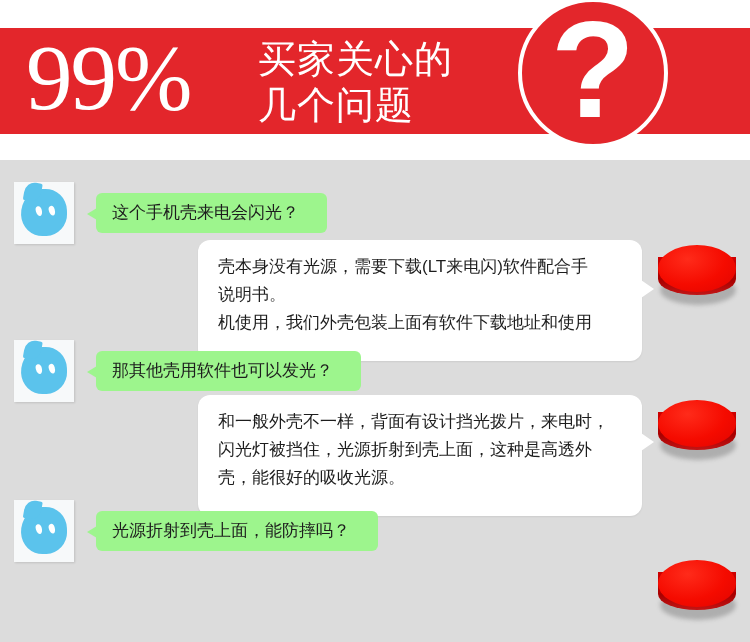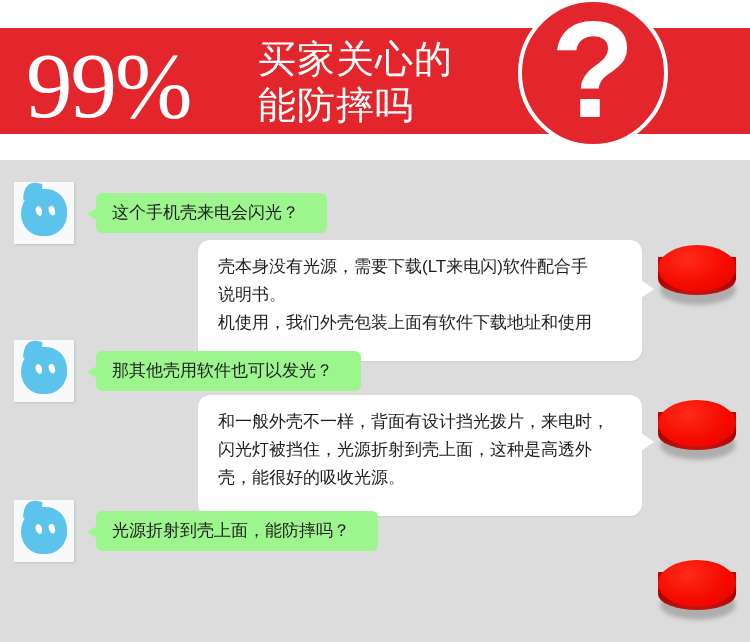--- a/index.html
+++ b/index.html
@@ -37,21 +37,20 @@
     position: absolute;
     left: 26px;
     top: 22px;
     font-size: 93px;
     line-height: 112px;
     font-weight: normal;
     color: #ffffff;
     letter-spacing: -2px;
     font-family: "Liberation Serif", "DejaVu Serif", serif;
     white-space: nowrap;
-    margin-top: 8px;
   }
   .header-title {
     position: absolute;
     left: 258px;
     top: 36px;
     color: #ffffff;
     font-size: 38px;
     line-height: 46px;
     font-weight: normal;
     letter-spacing: 1px;
@@ -242,21 +241,21 @@
   }
 </style>
 </head>
 <body>
 
 <div class="header">
   <div class="header-band"></div>
   <div class="header-percent">99%</div>
   <div class="header-title">
     <div>买家关心的</div>
-    <div>能防摔吗</div>
+    <div>几个问题</div>
   </div>
   <div class="qmark-wrap">
     <div class="qmark-circle"></div>
     <div class="qmark-glyph">?</div>
   </div>
 </div>
 
 <div class="chat">
 
   <div class="qa-block b1">

